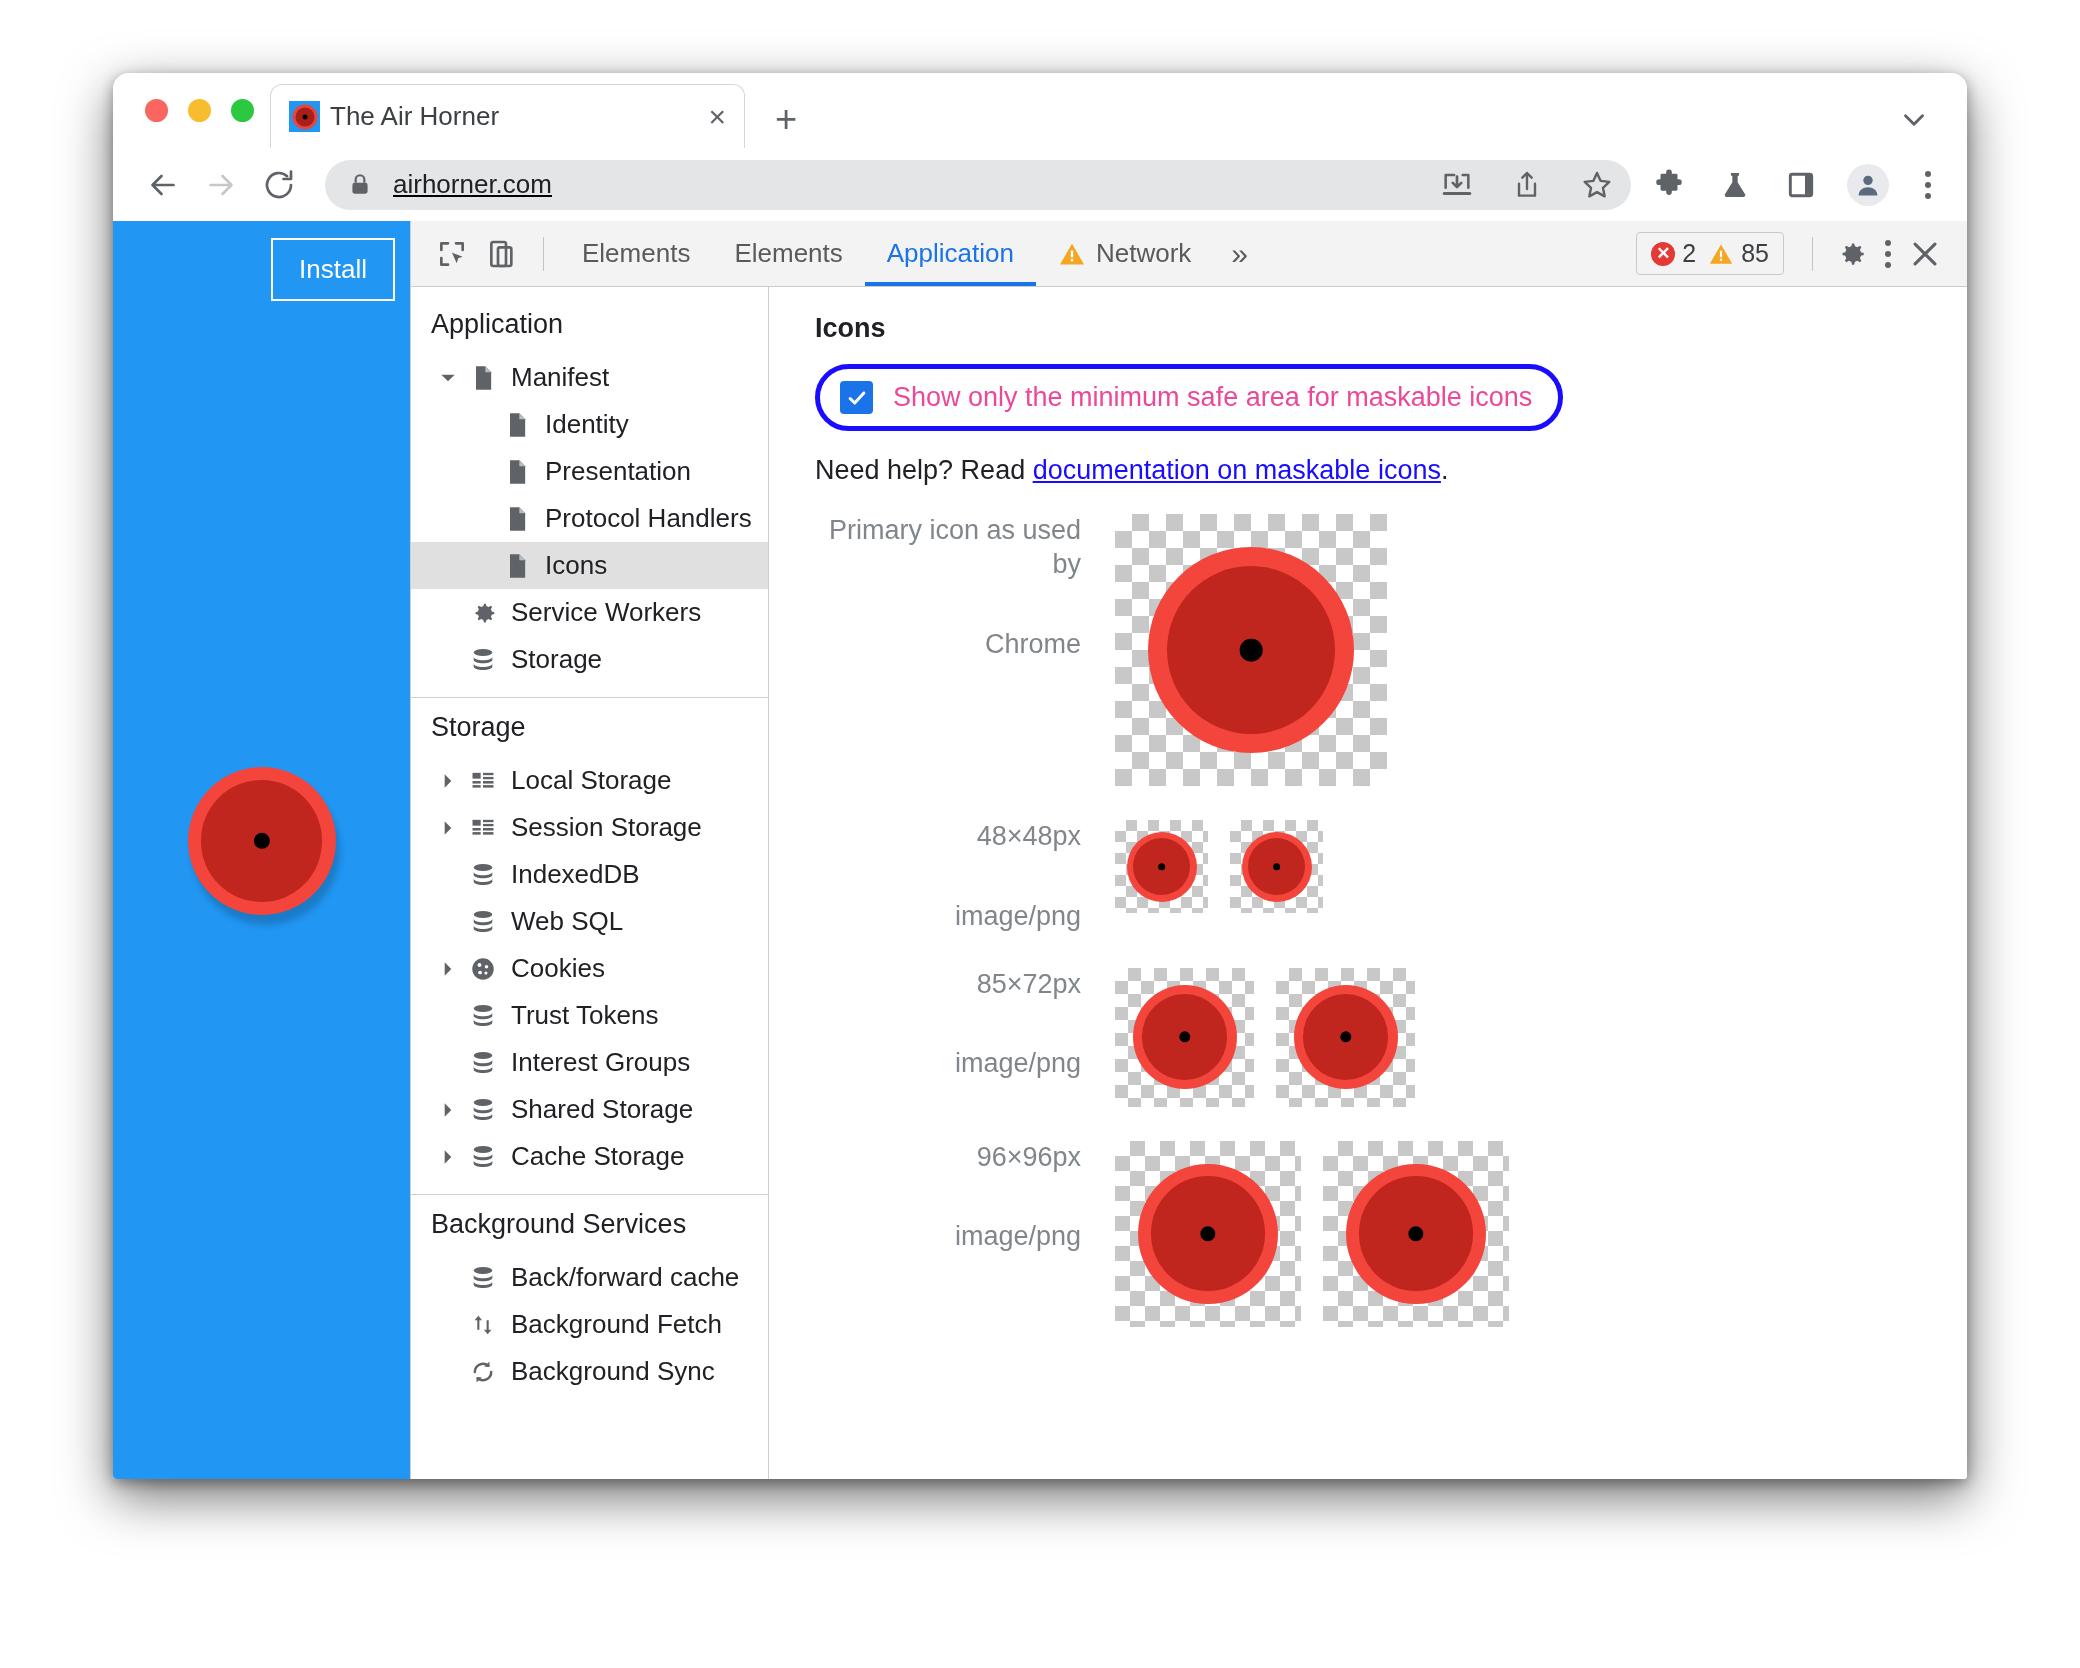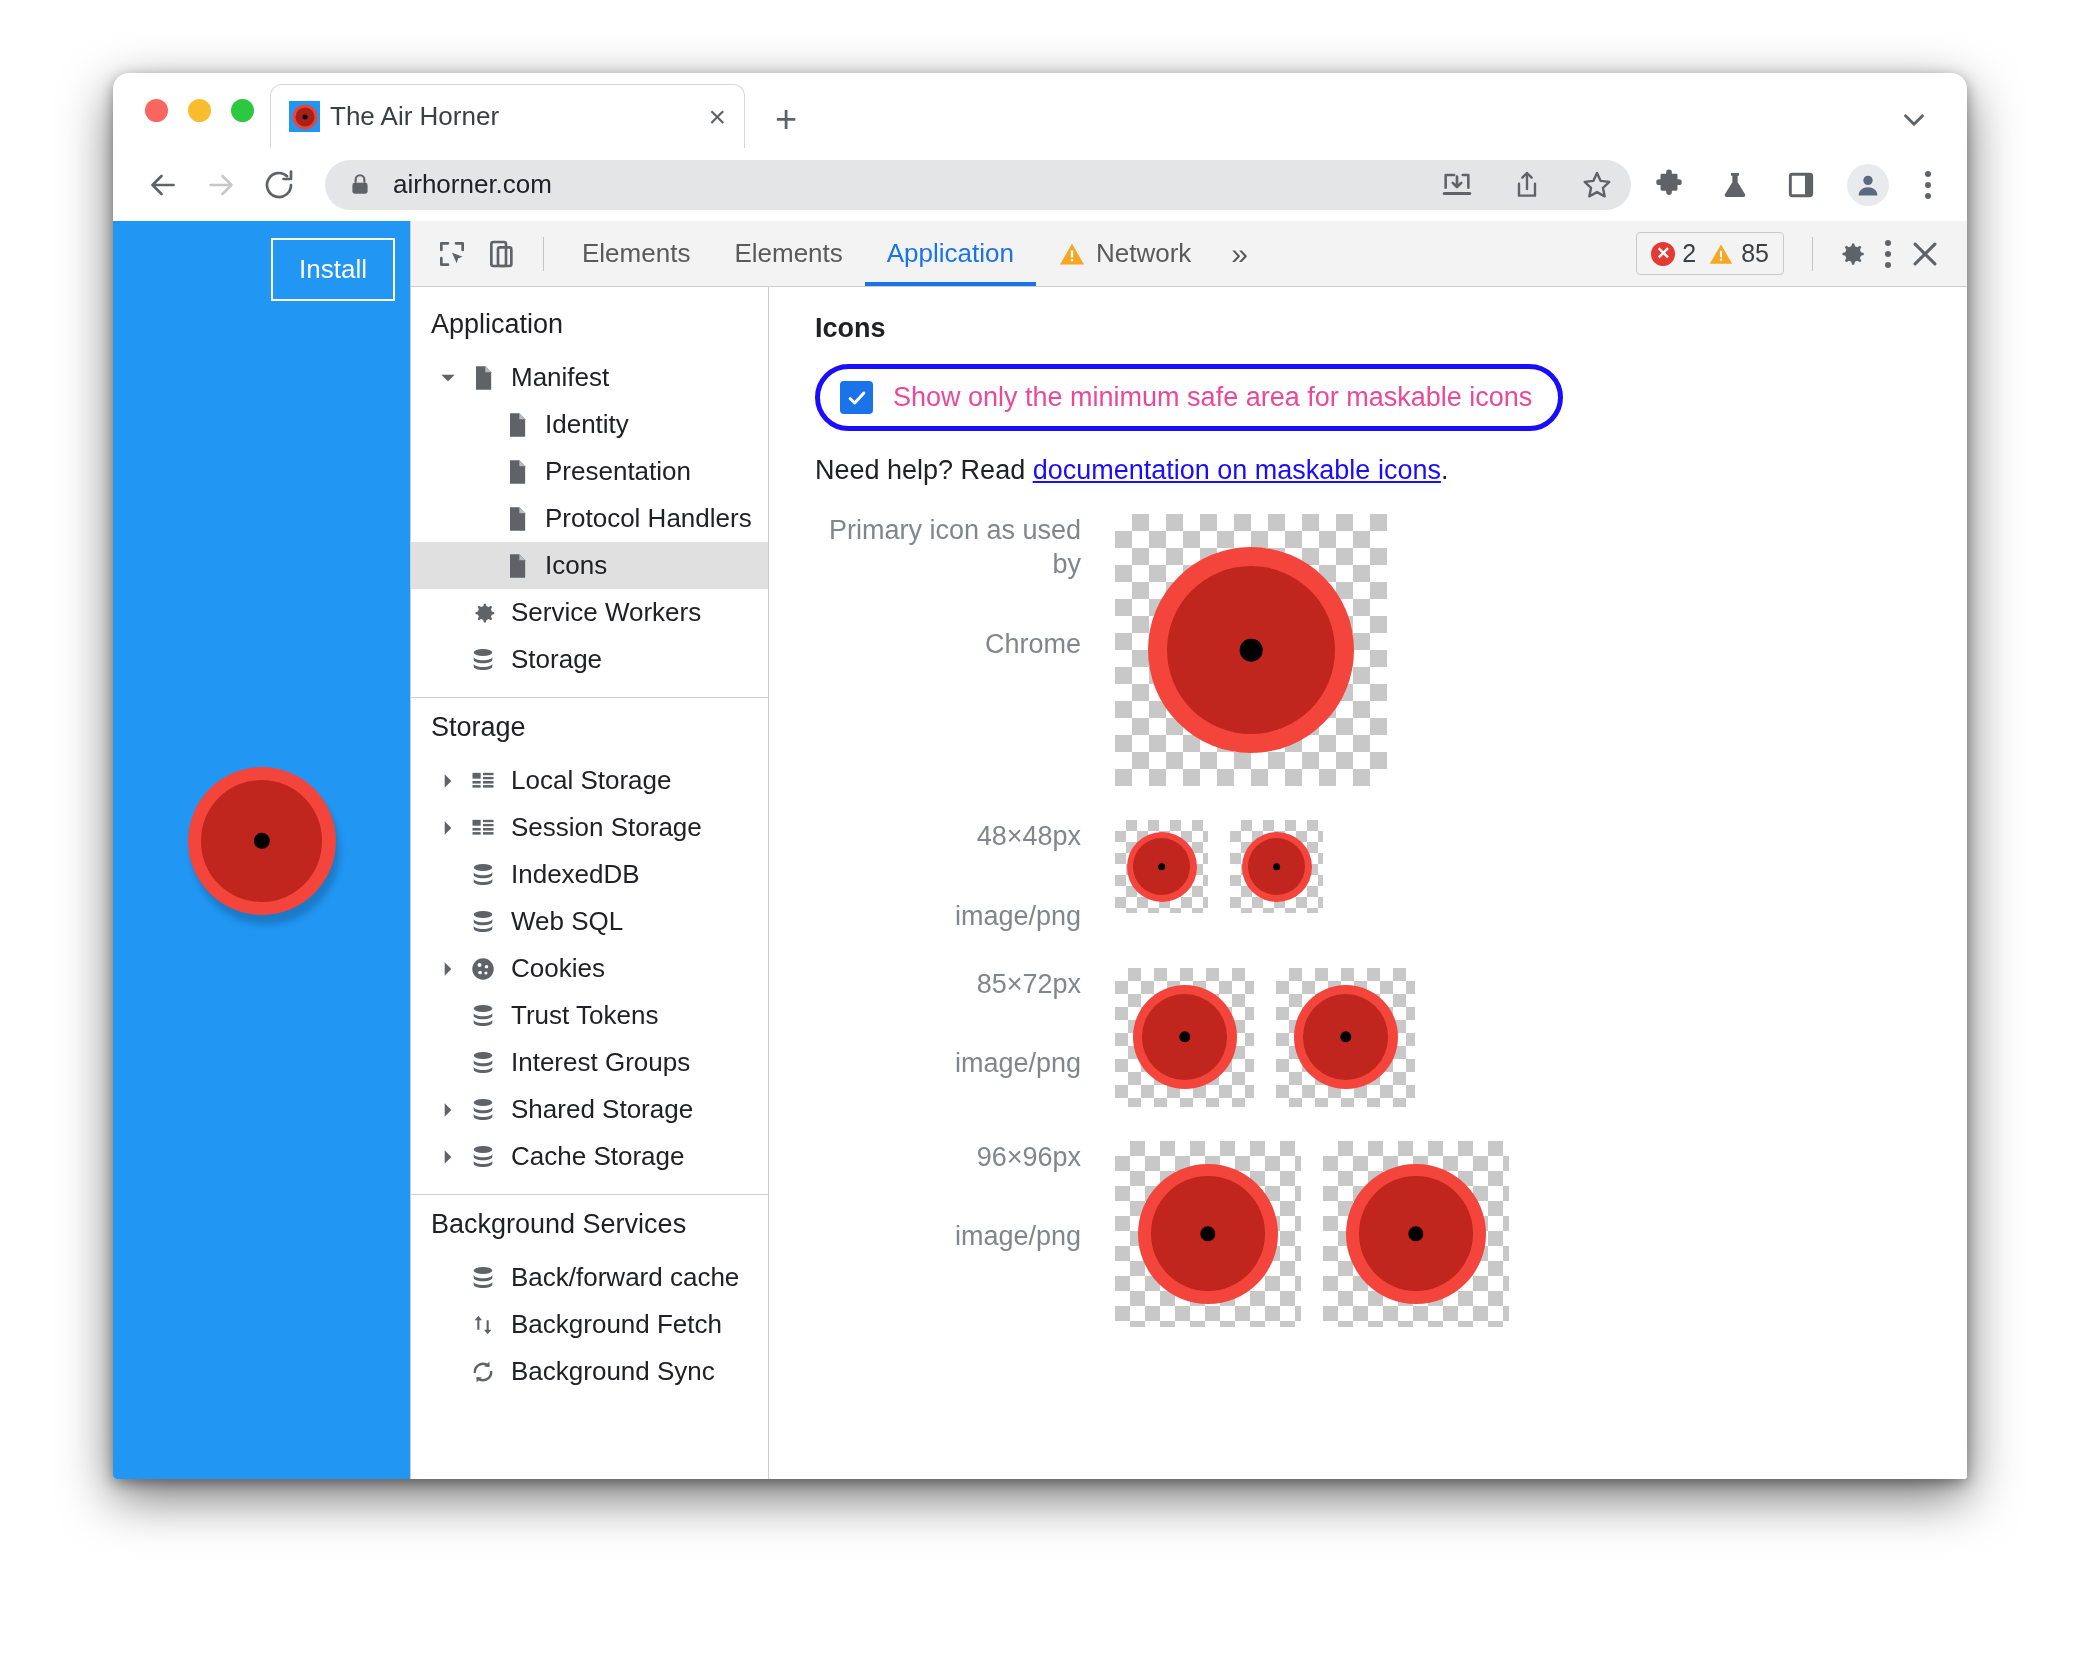--- a/index.html
+++ b/index.html
@@ -107,20 +107,21 @@
     margin-right: 10px;
   }
   .omnibox {
     flex: 1; height: 50px;
     background: #e4e5e7;
     border-radius: 25px;
     display: flex; align-items: center;
     padding: 16px 22px;
     margin: 0 18px 0 12px;
     position: relative;
+    text-decoration: underline;
   }
   .omnibox .url {
     font-size: 26px; color: #202124;
     margin-left: 20px;
   }
   .omni-actions {
     position: absolute; right: 14px; top: 0;
     height: 50px; display: flex; align-items: center; gap: 30px;
   }
   .tb-icons {

